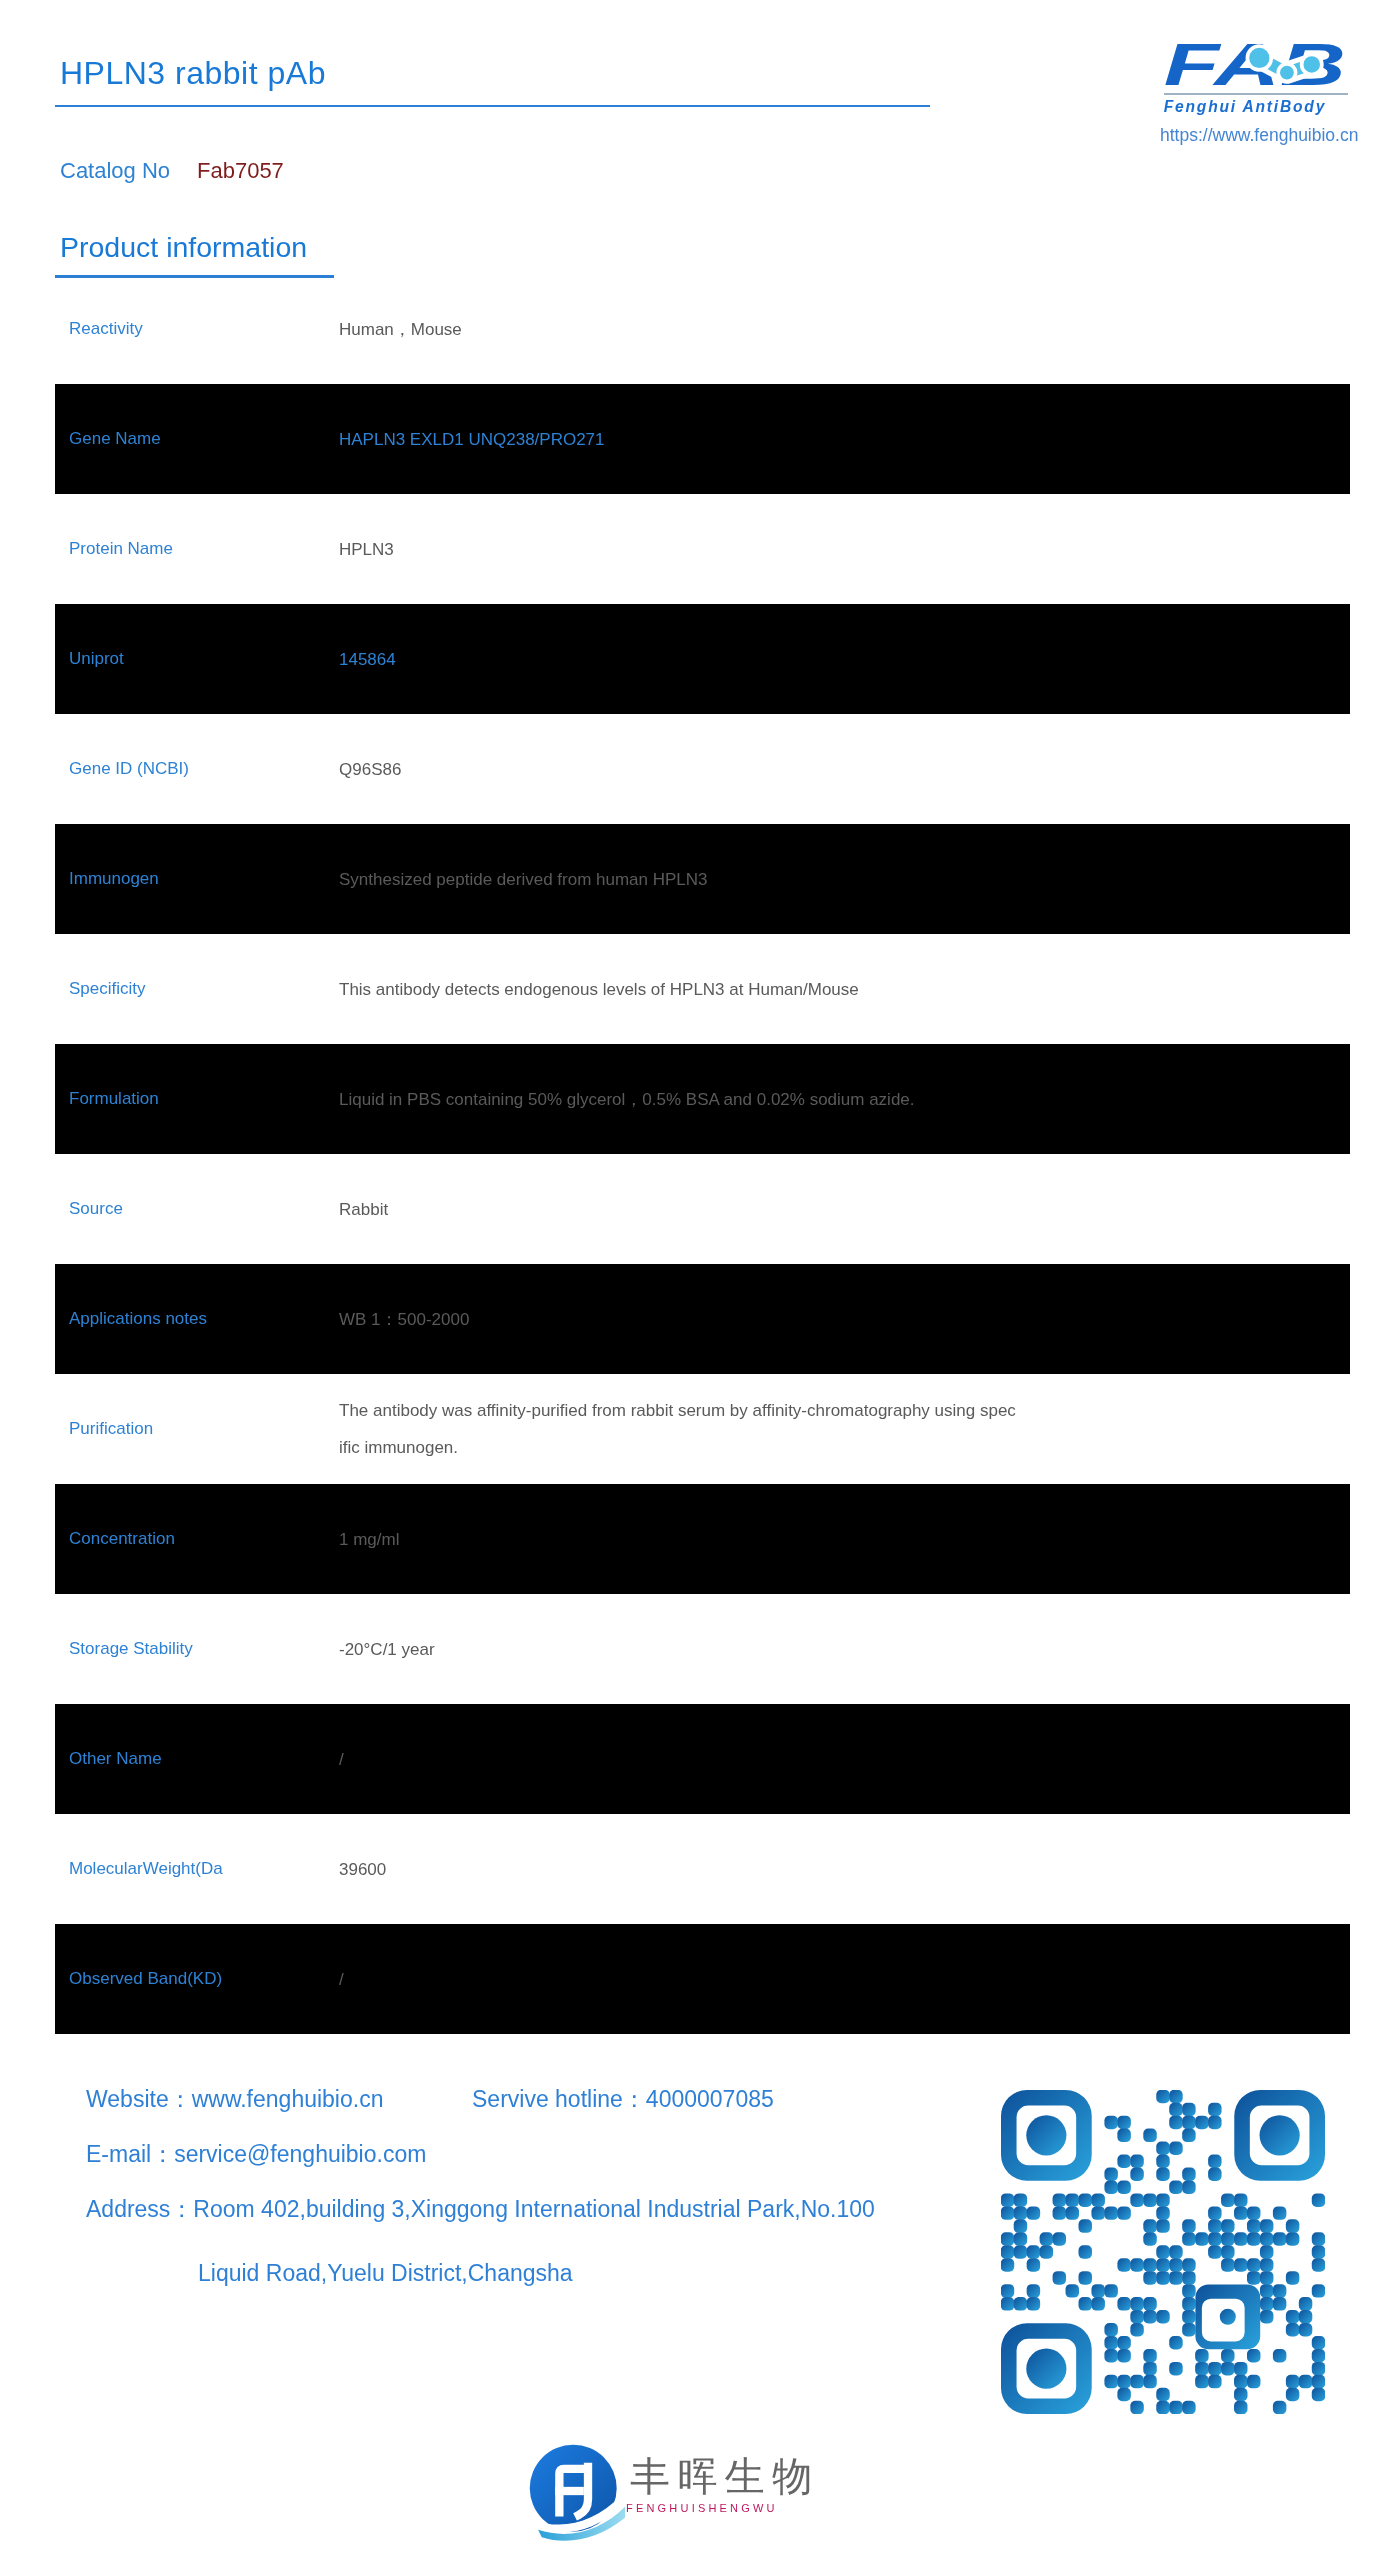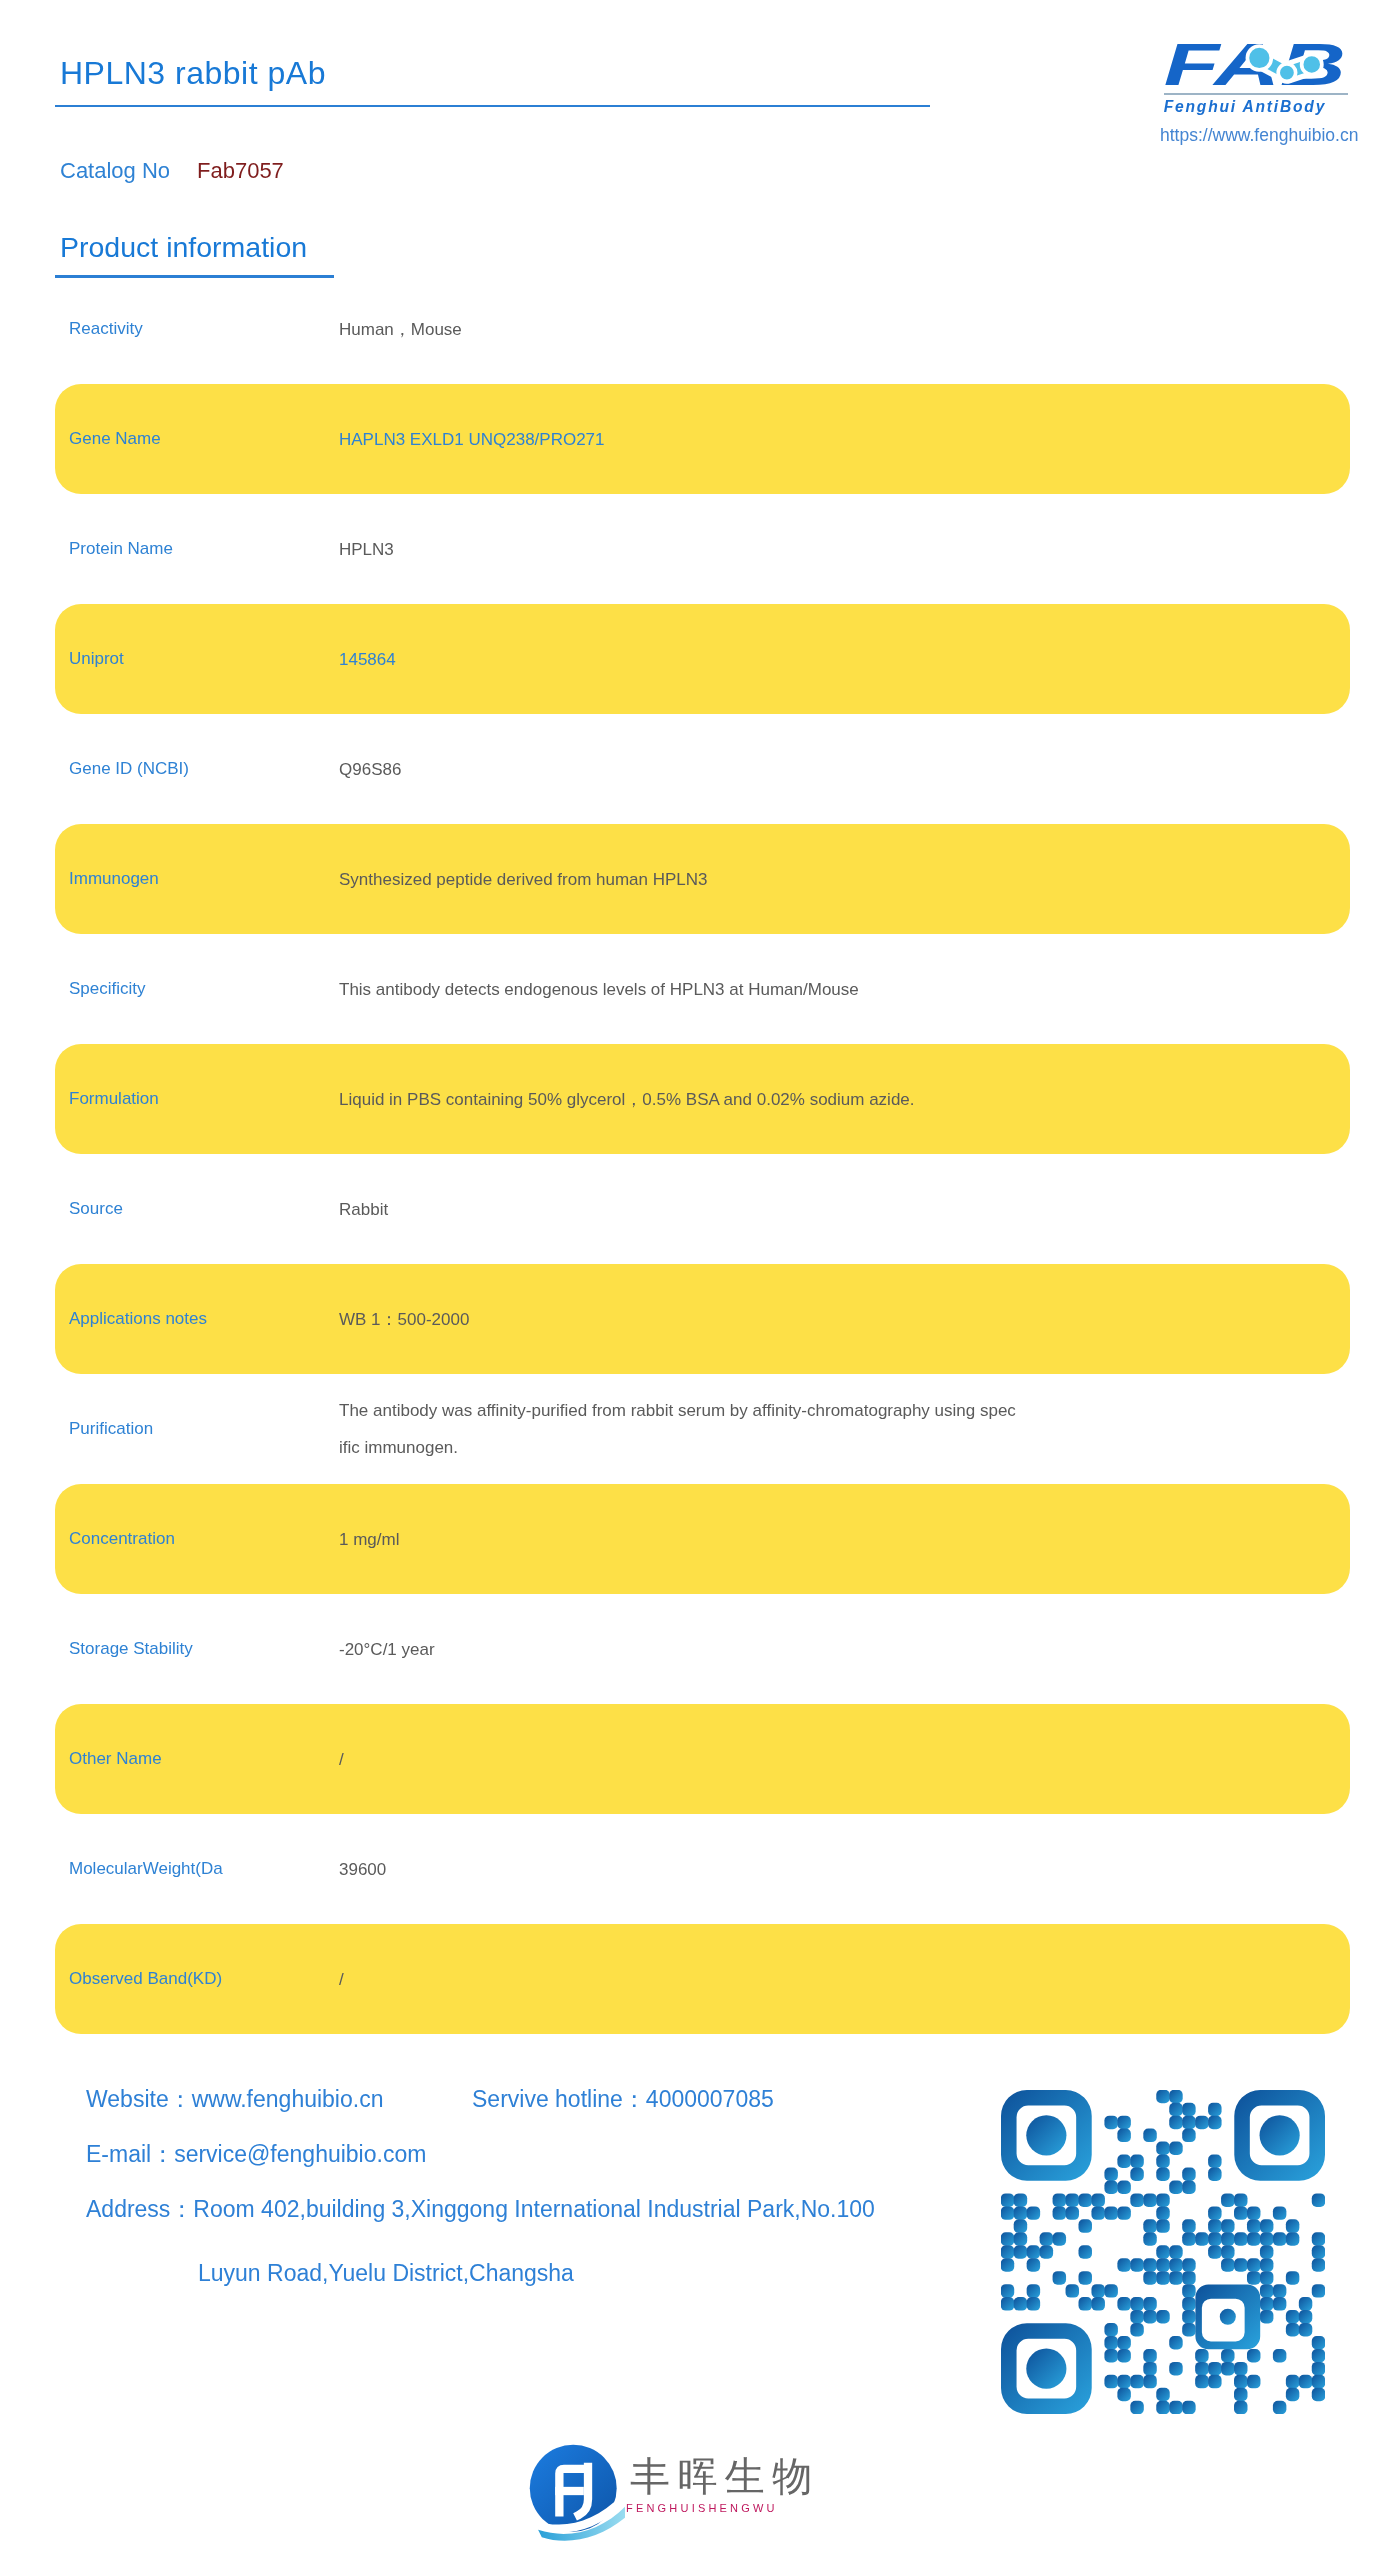--- a/index.html
+++ b/index.html
@@ -21,21 +21,21 @@
   .catalog{position:absolute;left:48px;top:158px;font-size:22px;white-space:nowrap;}
   .catalog-label{display:inline-block;width:137px;color:#2e82d4;}
   .catalog-value{color:#7f1d1d;}
 
   .section-heading{position:absolute;left:48px;top:231px;font-size:28.5px;color:#1879d6;white-space:nowrap;}
   .heading-rule{position:absolute;left:43px;top:275px;width:279px;height:2.8px;background:#2b7fd4;}
 
   
   .info-table{position:absolute;left:43px;top:274px;width:1295px;}
   .row{display:flex;align-items:center;height:110px;}
-  .row.shaded{background:#fde047;border-radius:26px;}
+  .row.shaded{background:#000000;}
   .cell{font-size:17px;}
   .cell.label{flex:0 0 270px;padding-left:14px;color:#2e82d4;}
   .cell.value{flex:1;padding-right:41px;color:#5a5a5a;line-height:37px;white-space:pre-line;}
   .cell.value.blue{color:#2e82d4;}
 
   
   .footer{position:absolute;left:74px;top:2072px;font-size:23px;color:#2e80d6;}
   .f-line{height:55px;display:flex;align-items:center;white-space:nowrap;}
   .f-line.indent{padding-left:112px;margin-top:9.2px;}
   .f-website{display:inline-block;width:386px;}
@@ -164,21 +164,21 @@
     </div>
   </div>
 
   <div class="footer">
     <div class="f-line">
       <span class="f-website">Website：www.fenghuibio.cn</span>
       <span>Servive hotline：4000007085</span>
     </div>
     <div class="f-line">E-mail：service@fenghuibio.com</div>
     <div class="f-line">Address：Room 402,building 3,Xinggong International Industrial Park,No.100</div>
-    <div class="f-line indent">Luyun Road,Yuelu District,Changsha</div>
+    <div class="f-line indent">Liquid Road,Yuelu District,Changsha</div>
   </div>
 
   <svg class="qr" id="qr" viewBox="0 0 25 25">
     <defs>
       <linearGradient id="qg" x1="0" y1="0" x2="1" y2="1">
         <stop offset="0" stop-color="#0d5099"></stop>
         <stop offset="1" stop-color="#2aa3dd"></stop>
       </linearGradient>
     </defs>
   <g fill="url(#qg)">

